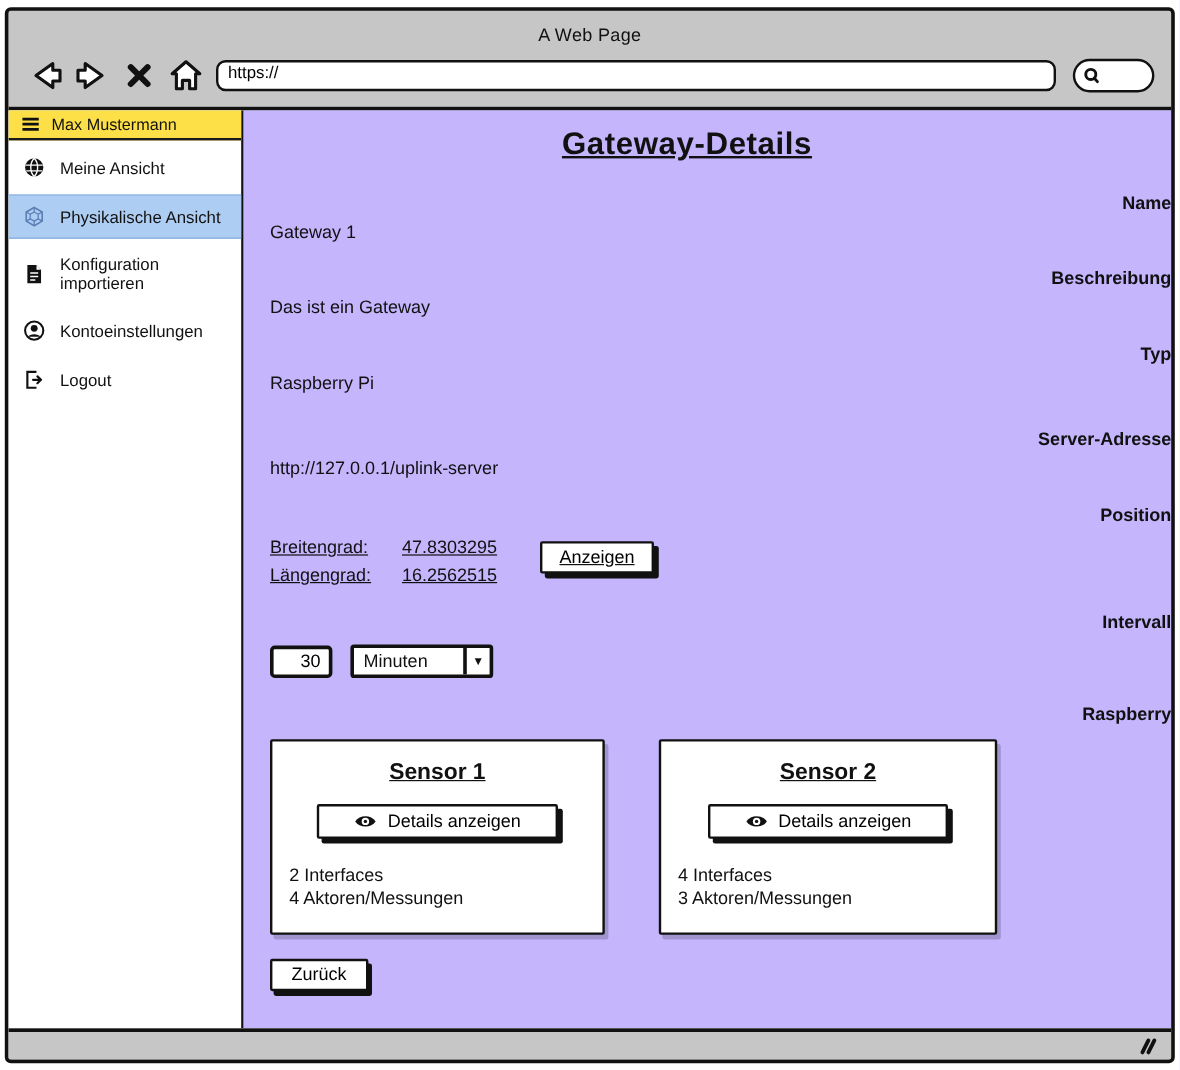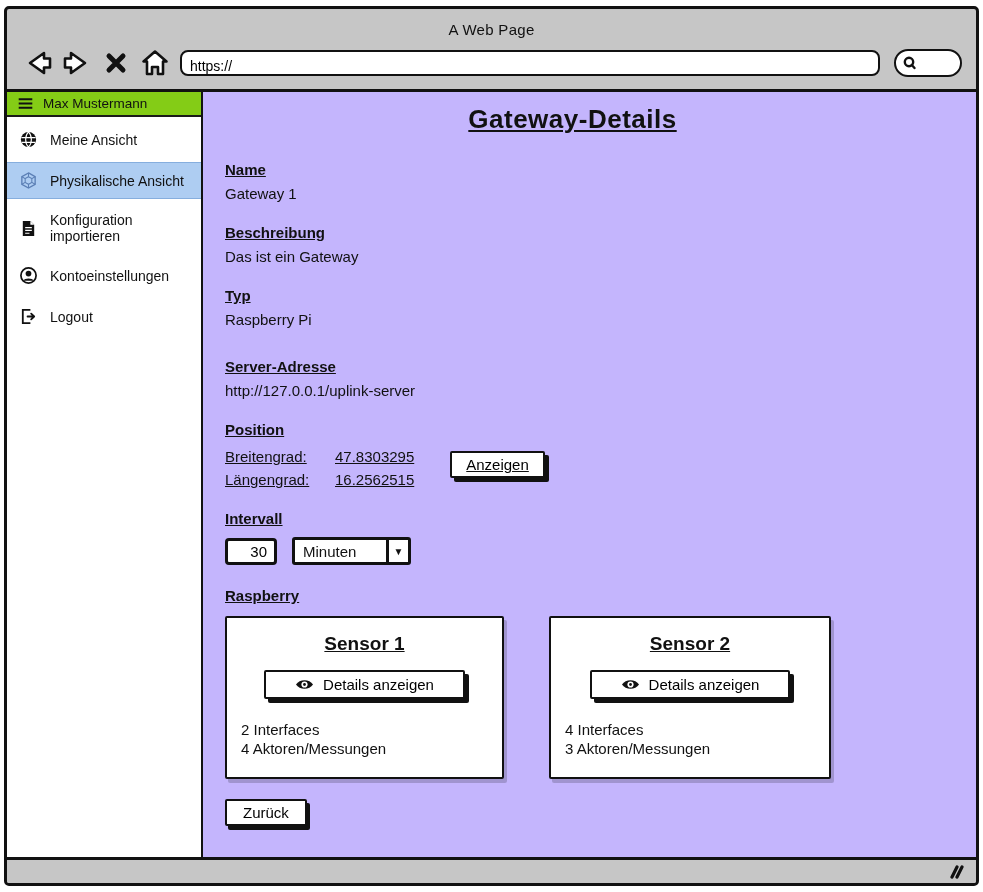--- a/index.html
+++ b/index.html
@@ -8,40 +8,40 @@
             border:3px solid #111; border-radius:5px; background:#c6c6c6;
             display:flex; flex-direction:column; overflow:hidden; }
 
   
   .chrome { height:80px; flex:0 0 auto; position:relative; }
   .win-title { text-align:center; font-size:15px; padding-top:12px; letter-spacing:.3px; }
   .toolbar { position:absolute; left:0; right:0; top:34px; height:40px; display:flex; align-items:center; }
   .navs { display:flex; align-items:center; gap:9px; padding:0 10px 0 16px; }
   .nav-btn { width:30px; height:30px; display:flex; align-items:center; justify-content:center; cursor:pointer; }
   .url-box { flex:1; height:26px; background:#fff; border:2px solid #111; border-radius:8px;
-             margin-right:14px; display:flex; align-items:flex-end; }
+             margin-right:14px; display:flex; align-items:flex-start; }
   .url-box input { border:none; outline:none; width:100%; font-size:14px; padding:0 8px;
                    font-family:"Liberation Sans", sans-serif; background:transparent; }
   .search-pill { width:68px; height:28px; border:2.5px solid #111; border-radius:14px; background:#fff;
                  margin-right:14px; display:flex; align-items:center; padding-left:5px; cursor:pointer; }
 
   
   .body { flex:1; display:flex; border-top:3px solid #111; min-height:0; }
   .sidebar { width:196px; flex:0 0 196px; background:#fff; border-right:2px solid #111; display:flex; flex-direction:column; }
-  .sb-header { height:25px; background:#84cc16; border-bottom:2px solid #1a1a1a; display:flex; align-items:center; gap:9px; padding:0 10px; }
+  .sb-header { height:25px; background:#fde047; border-bottom:2px solid #1a1a1a; display:flex; align-items:center; gap:9px; padding:0 10px; }
   .sb-header-label { font-size:13.5px; }
   .sb-item { display:flex; align-items:center; gap:12px; padding:9px 12px; font-size:14px; cursor:pointer; margin-top:4px; }
   .sb-item.active { background:#aecdf2; box-shadow:inset 0 1px 0 #86aede, inset 0 -1px 0 #86aede; }
   .mi { width:19px; height:19px; flex:0 0 19px; display:block; }
 
   .main { flex:1; background:#c4b5fd; padding:6px 0 0 22px; position:relative; overflow:hidden; }
   .page-title { width:max-content; margin:6px auto 0 auto; transform:translateX(-28px);
                 font-size:26px; font-weight:bold; text-decoration:underline; letter-spacing:.5px; }
 
-  .field-label { font-size:15px; font-weight:bold; text-decoration:underline; margin-top:22px; }
+  .field-label { font-size:15px; font-weight:bold; margin-top:22px;text-align:right; }
   .field-label.first { margin-top:26px; }
   .field-label.srv { margin-top:30px; }
   .field-value { font-size:15px; margin-top:7px; }
 
   .pos-wrap { display:flex; align-items:flex-start; margin-top:10px;text-decoration:underline; }
   .pos-grid { display:grid; grid-template-columns:110px auto; row-gap:6px; font-size:15px; }
   .btn { background:#fff; border:2px solid #111; border-radius:2px; font-size:15px;
          font-family:"Liberation Sans", sans-serif; padding:3px 14px; cursor:pointer;
          box-shadow:4px 4px 0 #111; }
   .anzeigen-btn { margin-left:36px; margin-top:3px; }

